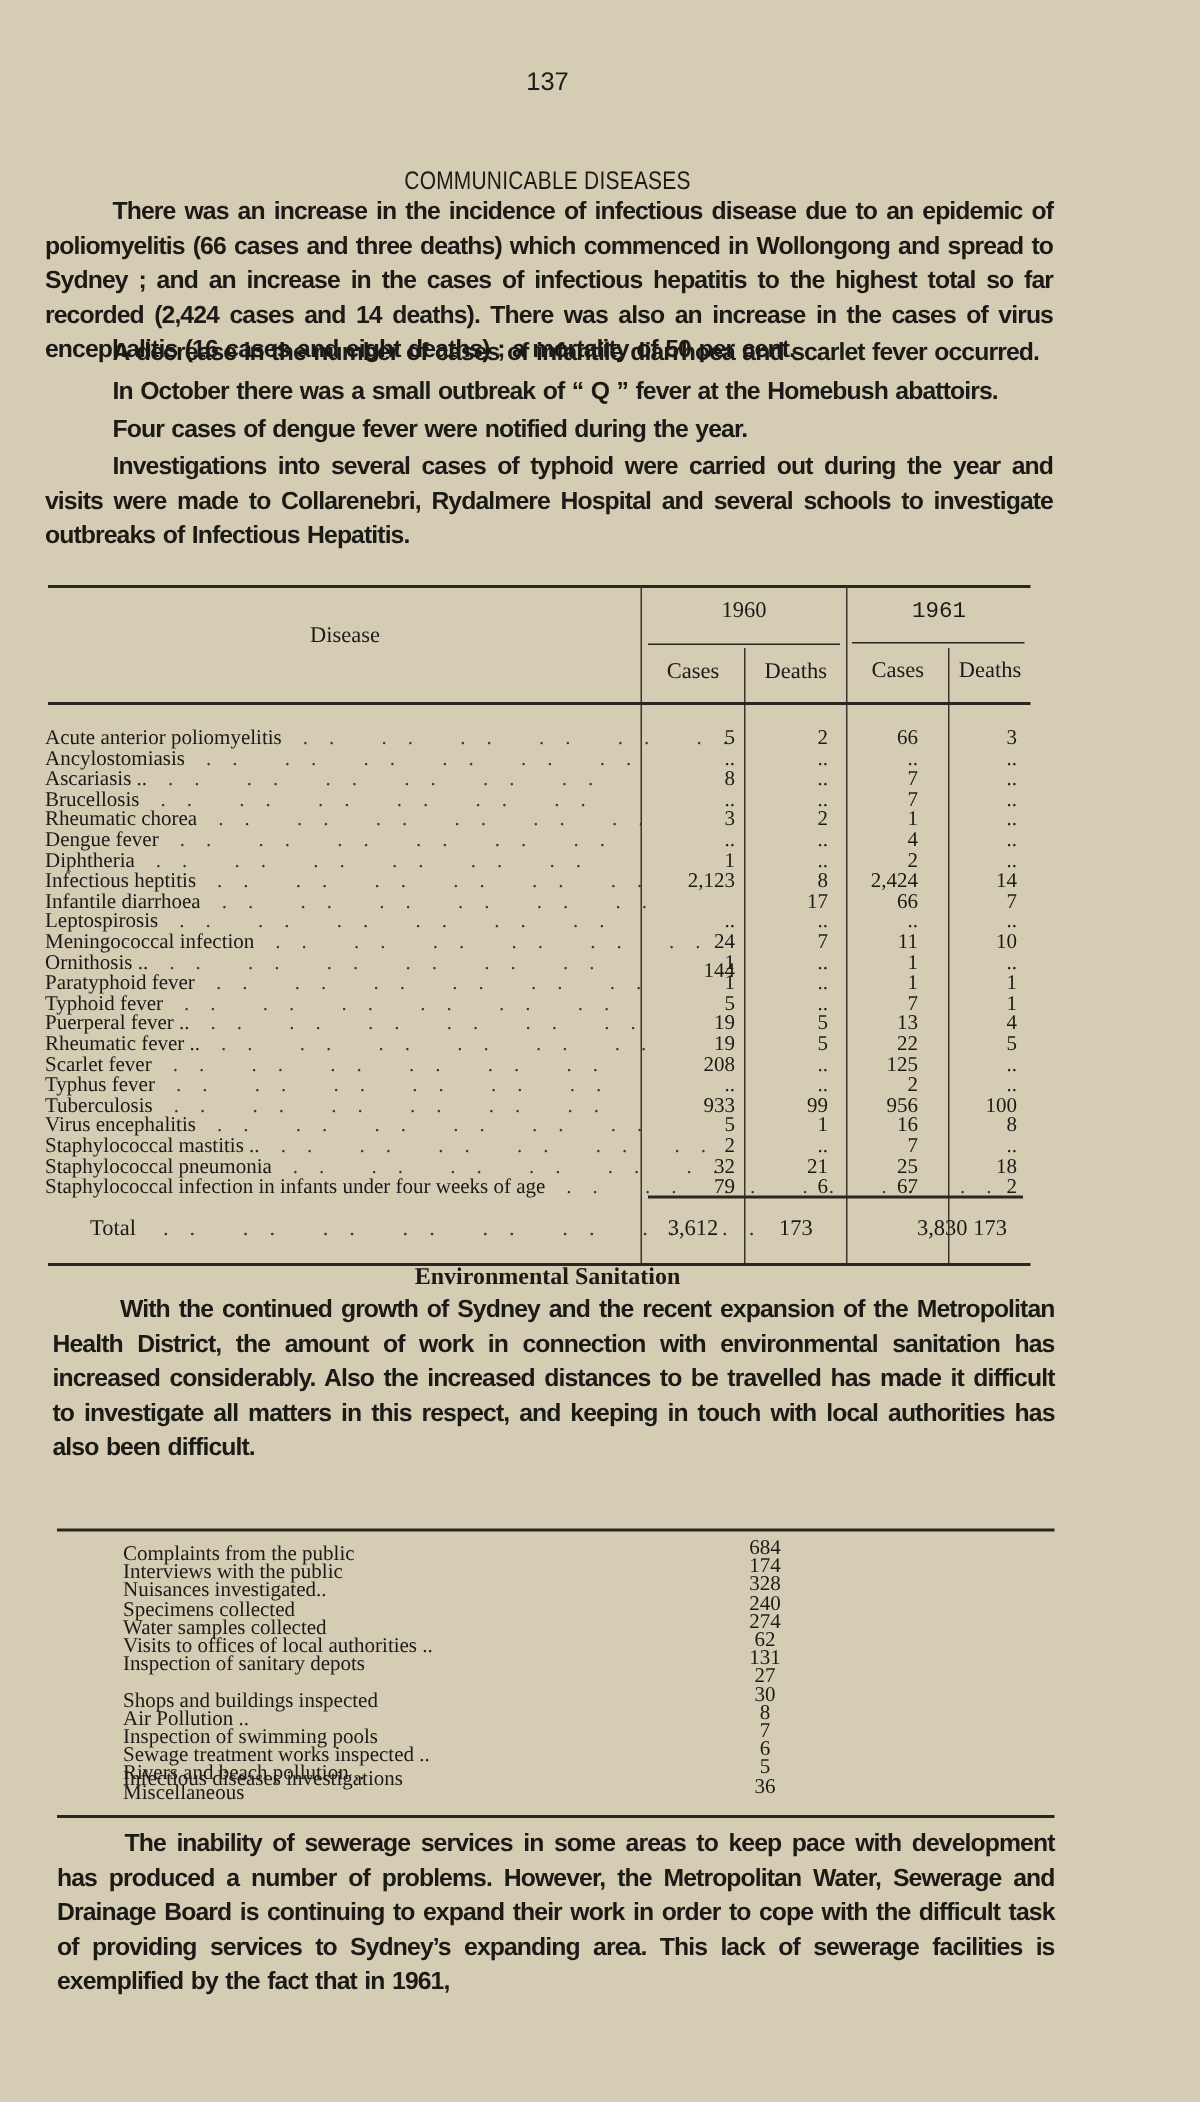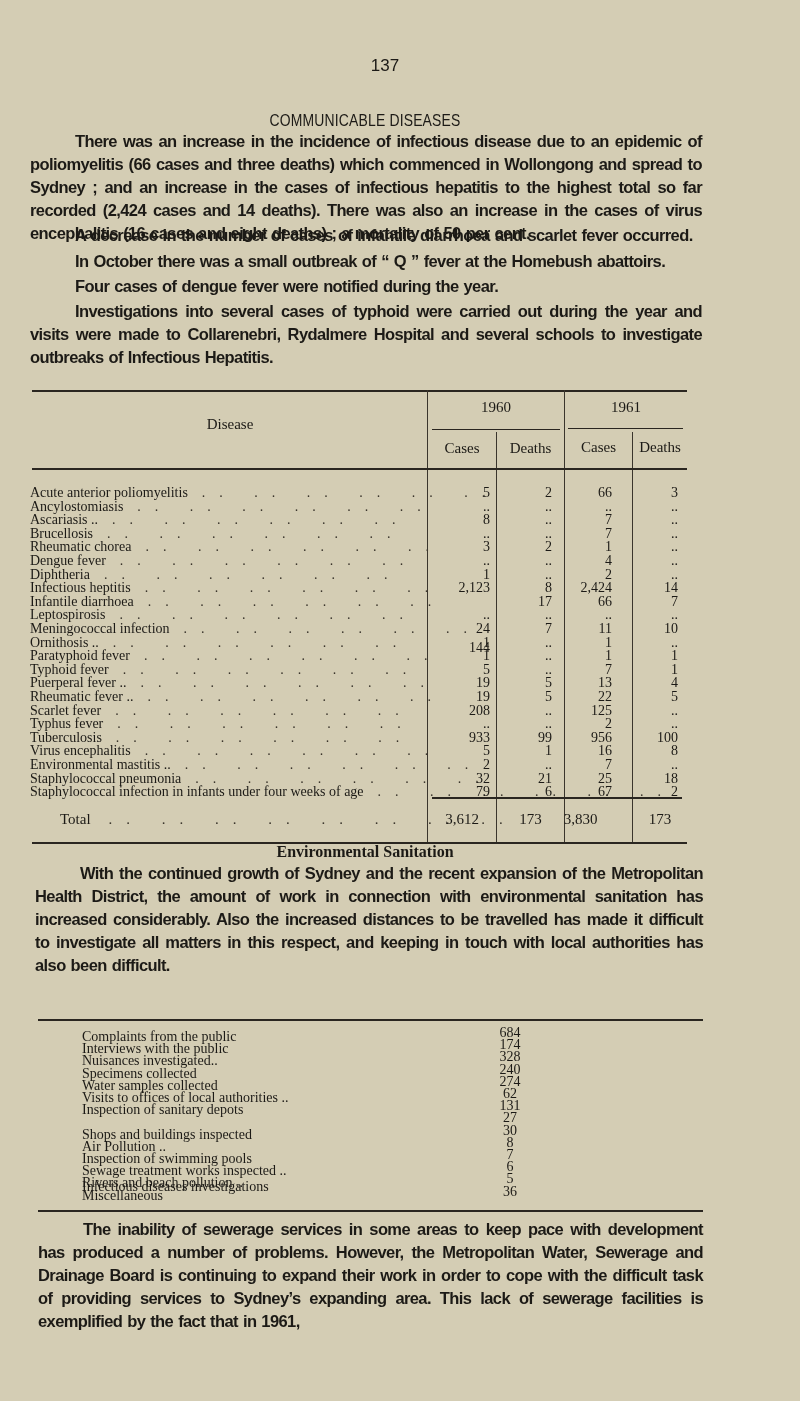--- a/index.html
+++ b/index.html
@@ -4,21 +4,21 @@
 <style>
   html, body { margin:0; padding:0; }
   body {
     width:800px; height:1401px; overflow:hidden;
     background:#d4cdb4;
     font-family:"Liberation Serif", "DejaVu Serif", serif;
     color:#1c1a16;
     position:relative;
   }
   .page { position:absolute; left:0; top:0; width:800px; height:1401px; }
-  .pagenum { position:absolute; top:56px; left:0; width:730px; text-align:center; font-size:17px; font-family:"Liberation Sans Narrow","Liberation Sans",sans-serif;padding-left:20px; }
+  .pagenum { position:absolute; top:45px; left:0; width:730px; text-align:center; font-size:17px; font-family:"Liberation Sans Narrow","Liberation Sans",sans-serif; }
   .heading { position:absolute; left:0; width:730px; text-align:center; font-size:17px; }
   .h1 { top:111px; letter-spacing:0.2px; font-family:"Liberation Sans",sans-serif; transform:scaleX(0.82); }
   .para { position:absolute; left:30px; width:672px; font-size:16.5px; line-height:23px; text-align:justify; font-family:"Liberation Sans",sans-serif; letter-spacing:-0.6px; word-spacing:1px;font-weight:bold; }
   .indent { text-indent:45px; }
   .tcap { position:absolute; left:0; width:730px; text-align:center; font-size:16px; font-variant:small-caps; letter-spacing:0.3px; }
   .rule { position:absolute; height:1.5px; background:#2a2620; }
   .vline { position:absolute; width:1px; background:#3a352c; }
   .cell { position:absolute; font-size:15px; text-align:center; }
   .t4row { position:absolute; left:30px; height:15px; font-size:14px; line-height:15px; white-space:nowrap; }
   .t4num { position:absolute; font-size:14px; line-height:15px; text-align:right; white-space:nowrap; }
@@ -44,21 +44,21 @@
 
   <div class="rule" style="left:32px; width:655px; top:390px;"></div>
 
   <div class="vline" style="left:427px; top:390px; height:452px;"></div>
   <div class="vline" style="left:496px; top:432px; height:410px;"></div>
   <div class="vline" style="left:564px; top:390px; height:452px;"></div>
   <div class="vline" style="left:632px; top:432px; height:410px;"></div>
 
   <div class="cell" style="left:180px; width:100px; top:416px;">Disease</div>
   <div class="cell" style="left:428px; width:136px; top:399px;">1960</div>
-  <div class="cell" style="left:565px; width:122px; top:399px;">1961</div>
+  <div class="cell" style="left:565px; width:122px; top:399px;font-family:Liberation Mono, monospace;">1961</div>
   <div class="rule" style="left:432px; width:128px; top:429px; height:1px;"></div>
   <div class="rule" style="left:568px; width:115px; top:428px; height:1px;"></div>
   <div class="cell" style="left:428px; width:68px; top:440px;">Cases</div>
   <div class="cell" style="left:497px; width:67px; top:440px;">Deaths</div>
   <div class="cell" style="left:565px; width:67px; top:439px;">Cases</div>
   <div class="cell" style="left:633px; width:54px; top:439px;">Deaths</div>
   <div class="rule" style="left:32px; width:655px; top:468px;"></div>
 
   <div id="t4body">
       <div class="t4row" style="top: 485px;"><span>Acute anterior poliomyelitis</span><span class="dots" style="margin-left: 14px;">.. .. .. .. .. ..</span></div>
@@ -154,42 +154,42 @@
       <div class="t4row" style="top: 730px;"><span>Tuberculosis</span><span class="dots" style="margin-left: 14px;">.. .. .. .. .. ..</span></div>
       <div class="t4num" style="top: 730px; left: 440px; width: 50px;">933</div>
       <div class="t4num" style="top: 730px; left: 502px; width: 50px;">99</div>
       <div class="t4num" style="top: 730px; left: 562px; width: 50px;">956</div>
       <div class="t4num" style="top: 730px; left: 628px; width: 50px;">100</div>
       <div class="t4row" style="top: 743px;"><span>Virus encephalitis</span><span class="dots" style="margin-left: 14px;">.. .. .. .. .. ..</span></div>
       <div class="t4num" style="top: 743px; left: 440px; width: 50px;">5</div>
       <div class="t4num" style="top: 743px; left: 502px; width: 50px;">1</div>
       <div class="t4num" style="top: 743px; left: 562px; width: 50px;">16</div>
       <div class="t4num" style="top: 743px; left: 628px; width: 50px;">8</div>
-      <div class="t4row" style="top: 757px;"><span>Environmental mastitis ..</span><span class="dots" style="margin-left: 14px;">.. .. .. .. .. ..</span></div>
+      <div class="t4row" style="top: 757px;"><span>Staphylococcal mastitis ..</span><span class="dots" style="margin-left: 14px;">.. .. .. .. .. ..</span></div>
       <div class="t4num" style="top: 757px; left: 440px; width: 50px;">2</div>
       <div class="t4num" style="top: 757px; left: 502px; width: 50px;">..</div>
       <div class="t4num" style="top: 757px; left: 562px; width: 50px;">7</div>
       <div class="t4num" style="top: 757px; left: 628px; width: 50px;">..</div>
       <div class="t4row" style="top: 771px;"><span>Staphylococcal pneumonia</span><span class="dots" style="margin-left: 14px;">.. .. .. .. .. ..</span></div>
       <div class="t4num" style="top: 771px; left: 440px; width: 50px;">32</div>
       <div class="t4num" style="top: 771px; left: 502px; width: 50px;">21</div>
       <div class="t4num" style="top: 771px; left: 562px; width: 50px;">25</div>
       <div class="t4num" style="top: 771px; left: 628px; width: 50px;">18</div>
       <div class="t4row" style="top: 784px;"><span>Staphylococcal infection in infants under four weeks of age</span><span class="dots" style="margin-left: 14px;">.. .. .. .. .. ..</span></div>
       <div class="t4num" style="top: 784px; left: 440px; width: 50px;">79</div>
       <div class="t4num" style="top: 784px; left: 502px; width: 50px;">6</div>
       <div class="t4num" style="top: 784px; left: 562px; width: 50px;">67</div>
       <div class="t4num" style="top: 784px; left: 628px; width: 50px;">2</div>
     </div>
 
   <div class="rule" style="left:432px; width:250px; top:797px;"></div>
   <div class="t4row" style="top:812px; left:60px; font-size:15px;"><span>Total</span><span class="dots" style="margin-left:18px;">.. .. .. .. .. .. .. ..</span></div>
   <div class="cell" style="left:428px; width:68px; top:811px;">3,612</div>
   <div class="cell" style="left:497px; width:67px; top:811px;">173</div>
-  <div class="cell" style="left:547px; width:67px; top:811px;">3,830</div>
+  <div class="cell" style="left:578px; width:67px; top:811px;text-align:right;">3,830</div>
   <div class="cell" style="left:633px; width:54px; top:811px;">173</div>
   <div class="rule" style="left:32px; width:655px; top:842px;"></div>
 
   <div class="sub" style="top:843px; font-family:'Liberation Serif',serif;">Environmental Sanitation</div>
   <div class="para indent" style="top:862px; left:35px; width:668px;">With the continued growth of Sydney and the recent expansion of the Metropolitan Health District, the amount of work in connection with environmental sanitation has increased considerably. Also the increased distances to be travelled has made it difficult to investigate all matters in this respect, and keeping in touch with local authorities has also been difficult.</div>
 
   <div class="rule" style="left:38px; width:665px; top:1019px;"></div>
   <div id="t5body">
       <div class="t5row" style="top: 1030px;"><span>Complaints from the public</span></div>
       <div class="t5num" style="top: 1026px;">684</div>

